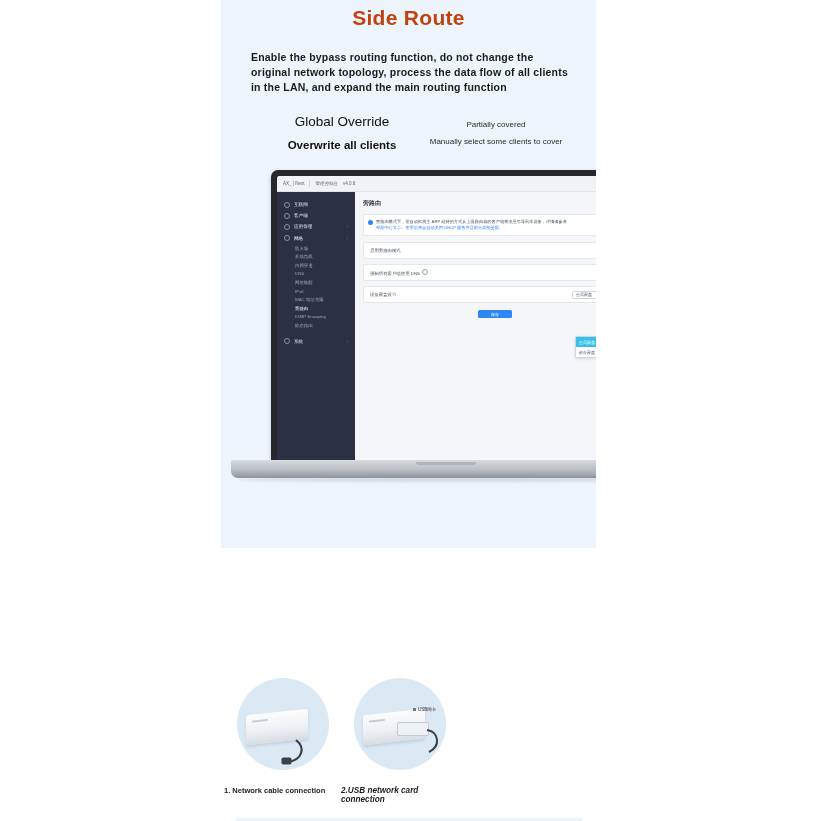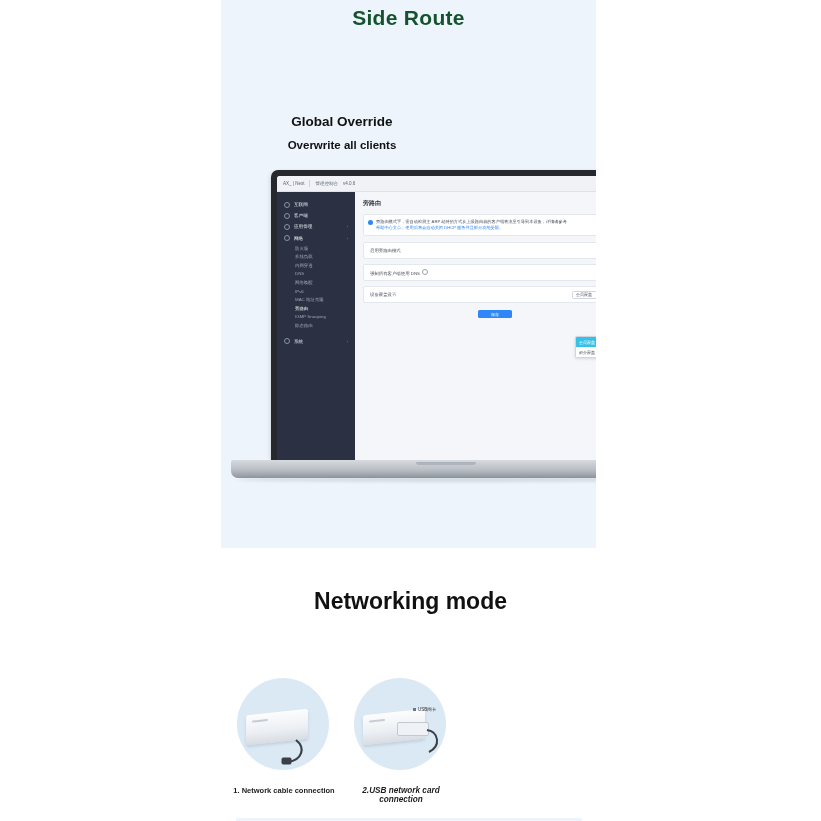--- a/index.html
+++ b/index.html
@@ -33,21 +33,21 @@
   }
   .sr-title {
     position: absolute;
     left: 0;
     top: 6px;
     width: 375px;
     text-align: center;
     font-size: 21px;
     font-weight: bold;
     letter-spacing: 0.3px;
-    color: #14532d;
+    color: #c2410c;
   }
   .sr-desc {
     position: absolute;
     left: 30px;
     top: 50px;
     width: 320px;
     font-size: 10.5px;
     font-weight: bold;
     line-height: 15px;
     color: #1b1b1b;
@@ -55,21 +55,21 @@
   }
   .sr-col-left {
     position: absolute;
     left: 36px;
     top: 112px;
     width: 170px;
     text-align: center;
   }
   .sr-col-left .h {
     font-size: 13.5px;
-    font-weight: bold;
+    font-weight: normal;
     color: #111;
     line-height: 20px;
   }
   .sr-col-left .s {
     font-size: 11.5px;
     font-weight: bold;
     color: #111;
     line-height: 20px;
     margin-top: 3px;
   }
@@ -410,21 +410,20 @@
     height: 12px;
     background: #eef1f5;
     border: 1px solid #c3c9d1;
     border-radius: 2px;
   }
   .nm-caption {
     position: absolute;
     left: 0;
     top: 108px;
     width: 120px;
-    text-align: center;
     font-size: 7.5px;
     color: #1d1d1d;
     font-weight: bold;
   }
   .nm-caption.big { font-size: 8.2px; font-style: italic; }
   .tag {
     position: absolute;
     font-size: 4.5px;
     color: #2b2b2b;
     white-space: nowrap;
@@ -448,26 +447,31 @@
 </style>
 </head>
 <body>
 
 <div class="page">
 
   <section class="panel-side-route">
 
     <div class="sr-title">Side Route</div>
 
+    <div class="sr-desc">Enable the bypass routing function, do not change the original network topology, process the data flow of all clients in the LAN, and expand the main routing function</div>
 
     <div class="sr-col-left">
       <div class="h">Global Override</div>
       <div class="s">Overwrite all clients</div>
     </div>
 
+    <div class="sr-col-right">
+      <div class="h">Partially covered</div>
+      <div class="s">Manually select some clients to cover</div>
+    </div>
 
     <div class="laptop">
       <div class="laptop-body">
         <div class="screen">
 
           <div class="browser-bar">
             <span class="bb-txt">AX_ | Next</span>
             <span class="bb-sep"></span>
             <span class="bb-txt">管理控制台</span>
             <span class="bb-txt">v4.0.6</span>
@@ -552,21 +556,20 @@
 
           </div>
         </div>
       </div>
       <div class="laptop-base"></div>
       <div class="laptop-notch"></div>
       <div class="laptop-shadow"></div>
     </div>
   </section>
 
-  <div class="nm-title">Networking mode</div>
 
   <div class="nm-row">
 
     <div class="nm-item i1">
       <div class="blob"></div>
       <div class="router"></div>
       <svg class="wire" width="120" height="100" viewBox="0 0 120 100">
         <path d="M72 62 C 82 70, 78 82, 64 84" stroke="#3b3f46" stroke-width="2.2" fill="none"></path>
         <rect x="58" y="80" width="9" height="6" rx="1" fill="#3b3f46"></rect>
       </svg>

